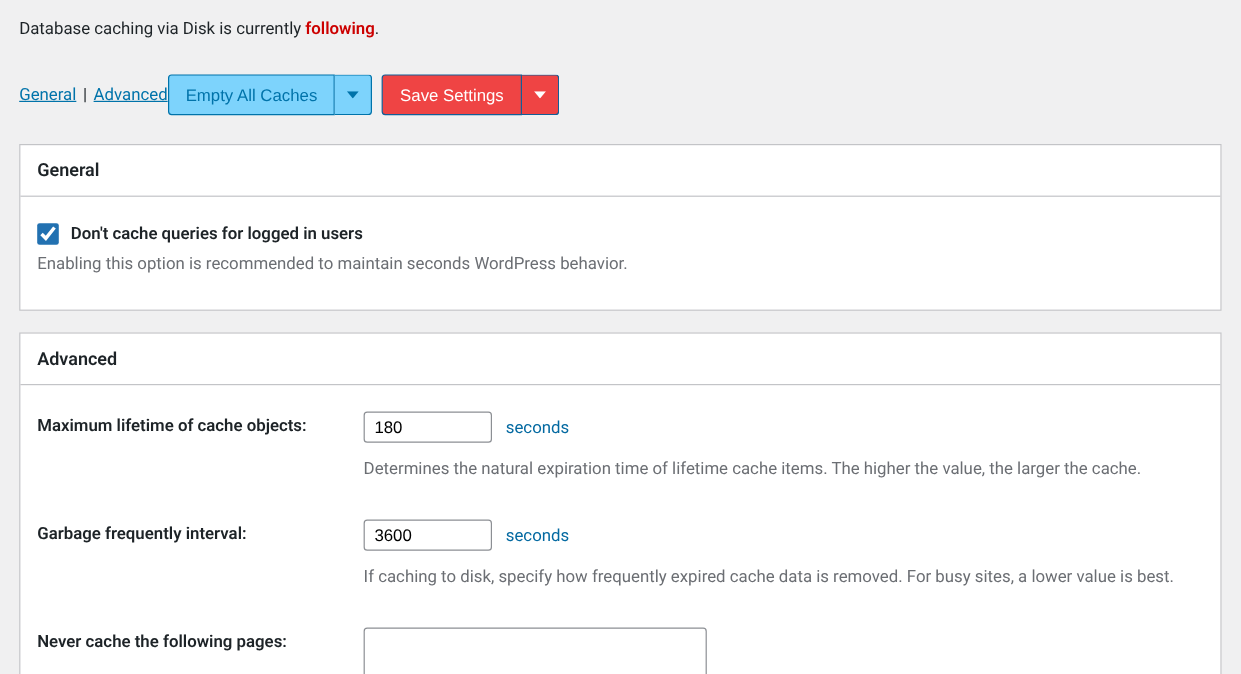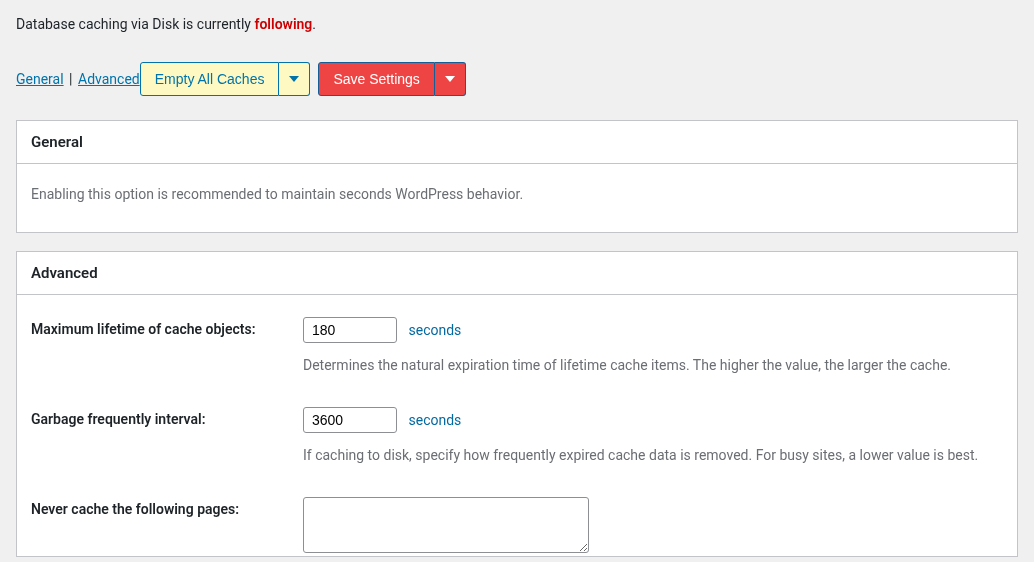--- a/index.html
+++ b/index.html
@@ -41,21 +41,21 @@
       display: flex;
     }
     .btn {
       font-size: 14px;
       padding: 7px 14px;
       border-radius: 3px;
       cursor: pointer;
       line-height: 1.3;
     }
     .btn-outline {
-      background: #fef9c3;
+      background: #7dd3fc;
       color: #0073aa;
       border: 1px solid #0073aa;
     }
     .btn-primary {
       background: #ef4444;
       color: #fff;
       border: 1px solid #135e96;
     }
     .btn-group .btn:first-child {
       border-top-right-radius: 0;
@@ -115,21 +115,21 @@
       vertical-align: top;
       padding-bottom: 34px;
       margin-left: 34px;
     }
     .form-table td.label-cell {
       width: 272px;
       font-weight: 600;
       padding-top: 4px;
     }
     .form-table input[type="text"] {
-      width: 94px;
+      width: 107px;
       padding: 4px 8px;
       border: 1px solid #8c8f94;
       border-radius: 3px;
       font-size: 14px;
     }
     .form-table textarea {
       width: 286px;
       height: 56px;
       padding: 6px 8px;
       border: 1px solid #8c8f94;
@@ -181,20 +181,24 @@
             <path d="M0 0 L5 6 L10 0 Z" fill="#fff"></path>
           </svg>
       </button>
     </div>
   </div>
 </div>
 
 <div class="panel">
   <div class="panel-header">General</div>
   <div class="panel-body">
+    <div class="checkbox-row">
+      <input type="checkbox" checked="" style="">
+      <label>Don't cache queries for logged in users</label>
+    </div>
     <div class="help-text">Enabling this option is recommended to maintain seconds WordPress behavior.</div>
   </div>
 </div>
 
 <div class="panel">
   <div class="panel-header">Advanced</div>
   <div class="panel-body advanced">
     <table class="form-table">
       <tbody>
           <tr>

